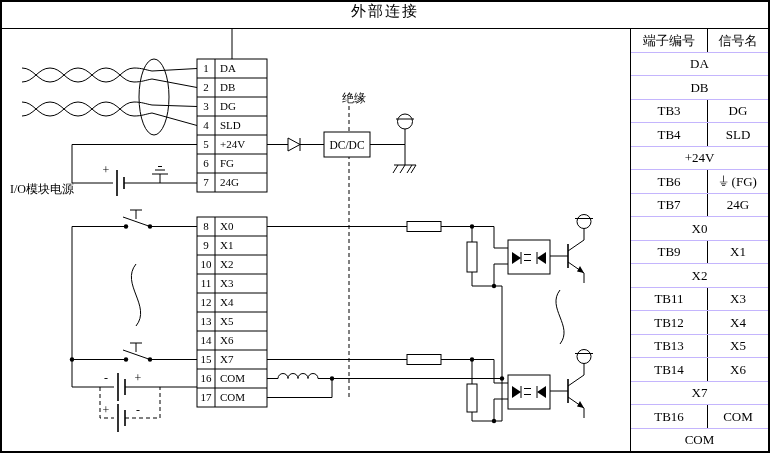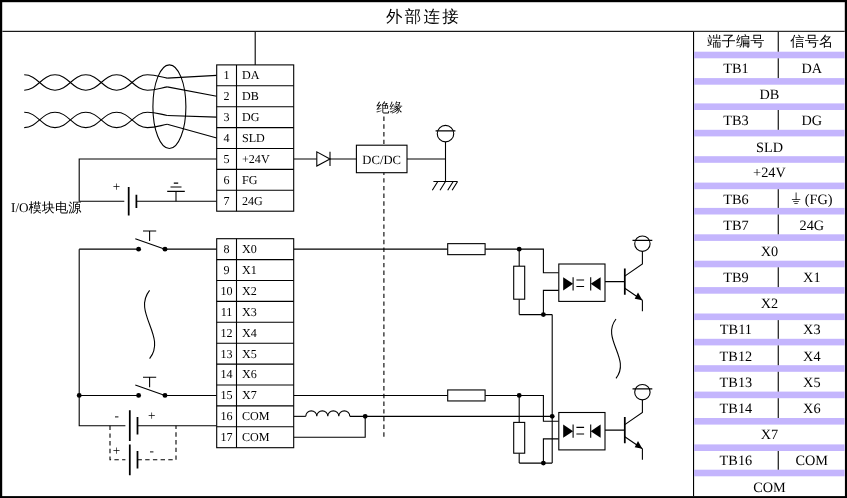--- a/index.html
+++ b/index.html
@@ -1,24 +1,24 @@
 <!DOCTYPE html>
 <html><head>
 <meta charset="utf-8">
 <style>
   *{margin:0;padding:0;box-sizing:border-box}
   html,body{background:#9a9a9a}
   .page{width:770px;height:453px;background:#fff;border:2px solid #000;position:relative;
         font-family:"Liberation Serif","DejaVu Serif",serif;color:#000;overflow:hidden}
   .title-row{position:absolute;top:0;left:0;width:100%;height:27px;border-bottom:1px solid #000;
-        display:flex;align-items:center;justify-content:center;
+        display:flex;align-items:flex-start;justify-content:center;
         font-size:15px;letter-spacing:2px}
   .side-table{position:absolute;top:27px;right:0;bottom:0;width:138px;border-left:1px solid #000;
         display:flex;flex-direction:column;font-size:13px;background:#fff}
-  .t-row{flex:1;display:flex;border-bottom:6px solid #c4b5fd;min-height:0}
+  .t-row{flex:1;display:flex;border-bottom:1px solid #c4b5fd;min-height:0}
   .t-row:last-child{border-bottom:none}
   .t-cell{display:flex;align-items:center;justify-content:center;line-height:1}
   .t-cell.c1{width:77px;border-right:1px solid #000}
   .t-cell.c2{flex:1}
   .diagram{position:absolute;left:0;top:0;width:631px;height:449px}
   .diagram text{font-family:"Liberation Serif","DejaVu Serif",serif;fill:#000}
   .tnum{font-size:11px;text-anchor:middle}
   .tname{font-size:11px}
   .lbl{font-size:12px}
   .lblc{font-size:12px;text-anchor:middle}
@@ -219,31 +219,31 @@
   <div class="title-row">
     <span>外部连接</span>
   </div>
 
   <div class="side-table">
     <div class="t-row">
       <div class="t-cell c1">端子编号</div>
       <div class="t-cell c2">信号名</div>
     </div>
     <div class="t-row">
-        <div class="t-cell c1">TB1</div>
         <div class="t-cell c2">DA</div>
       </div>
     <div class="t-row">
         <div class="t-cell c2">DB</div>
       </div>
     <div class="t-row">
         <div class="t-cell c1">TB3</div>
         <div class="t-cell c2">DG</div>
       </div>
     <div class="t-row">
+        <div class="t-cell c1">TB4</div>
         <div class="t-cell c2">SLD</div>
       </div>
     <div class="t-row">
         <div class="t-cell c2">+24V</div>
       </div>
     <div class="t-row">
         <div class="t-cell c1">TB6</div>
         <div class="t-cell c2">⏚ (FG)</div>
       </div>
     <div class="t-row">

